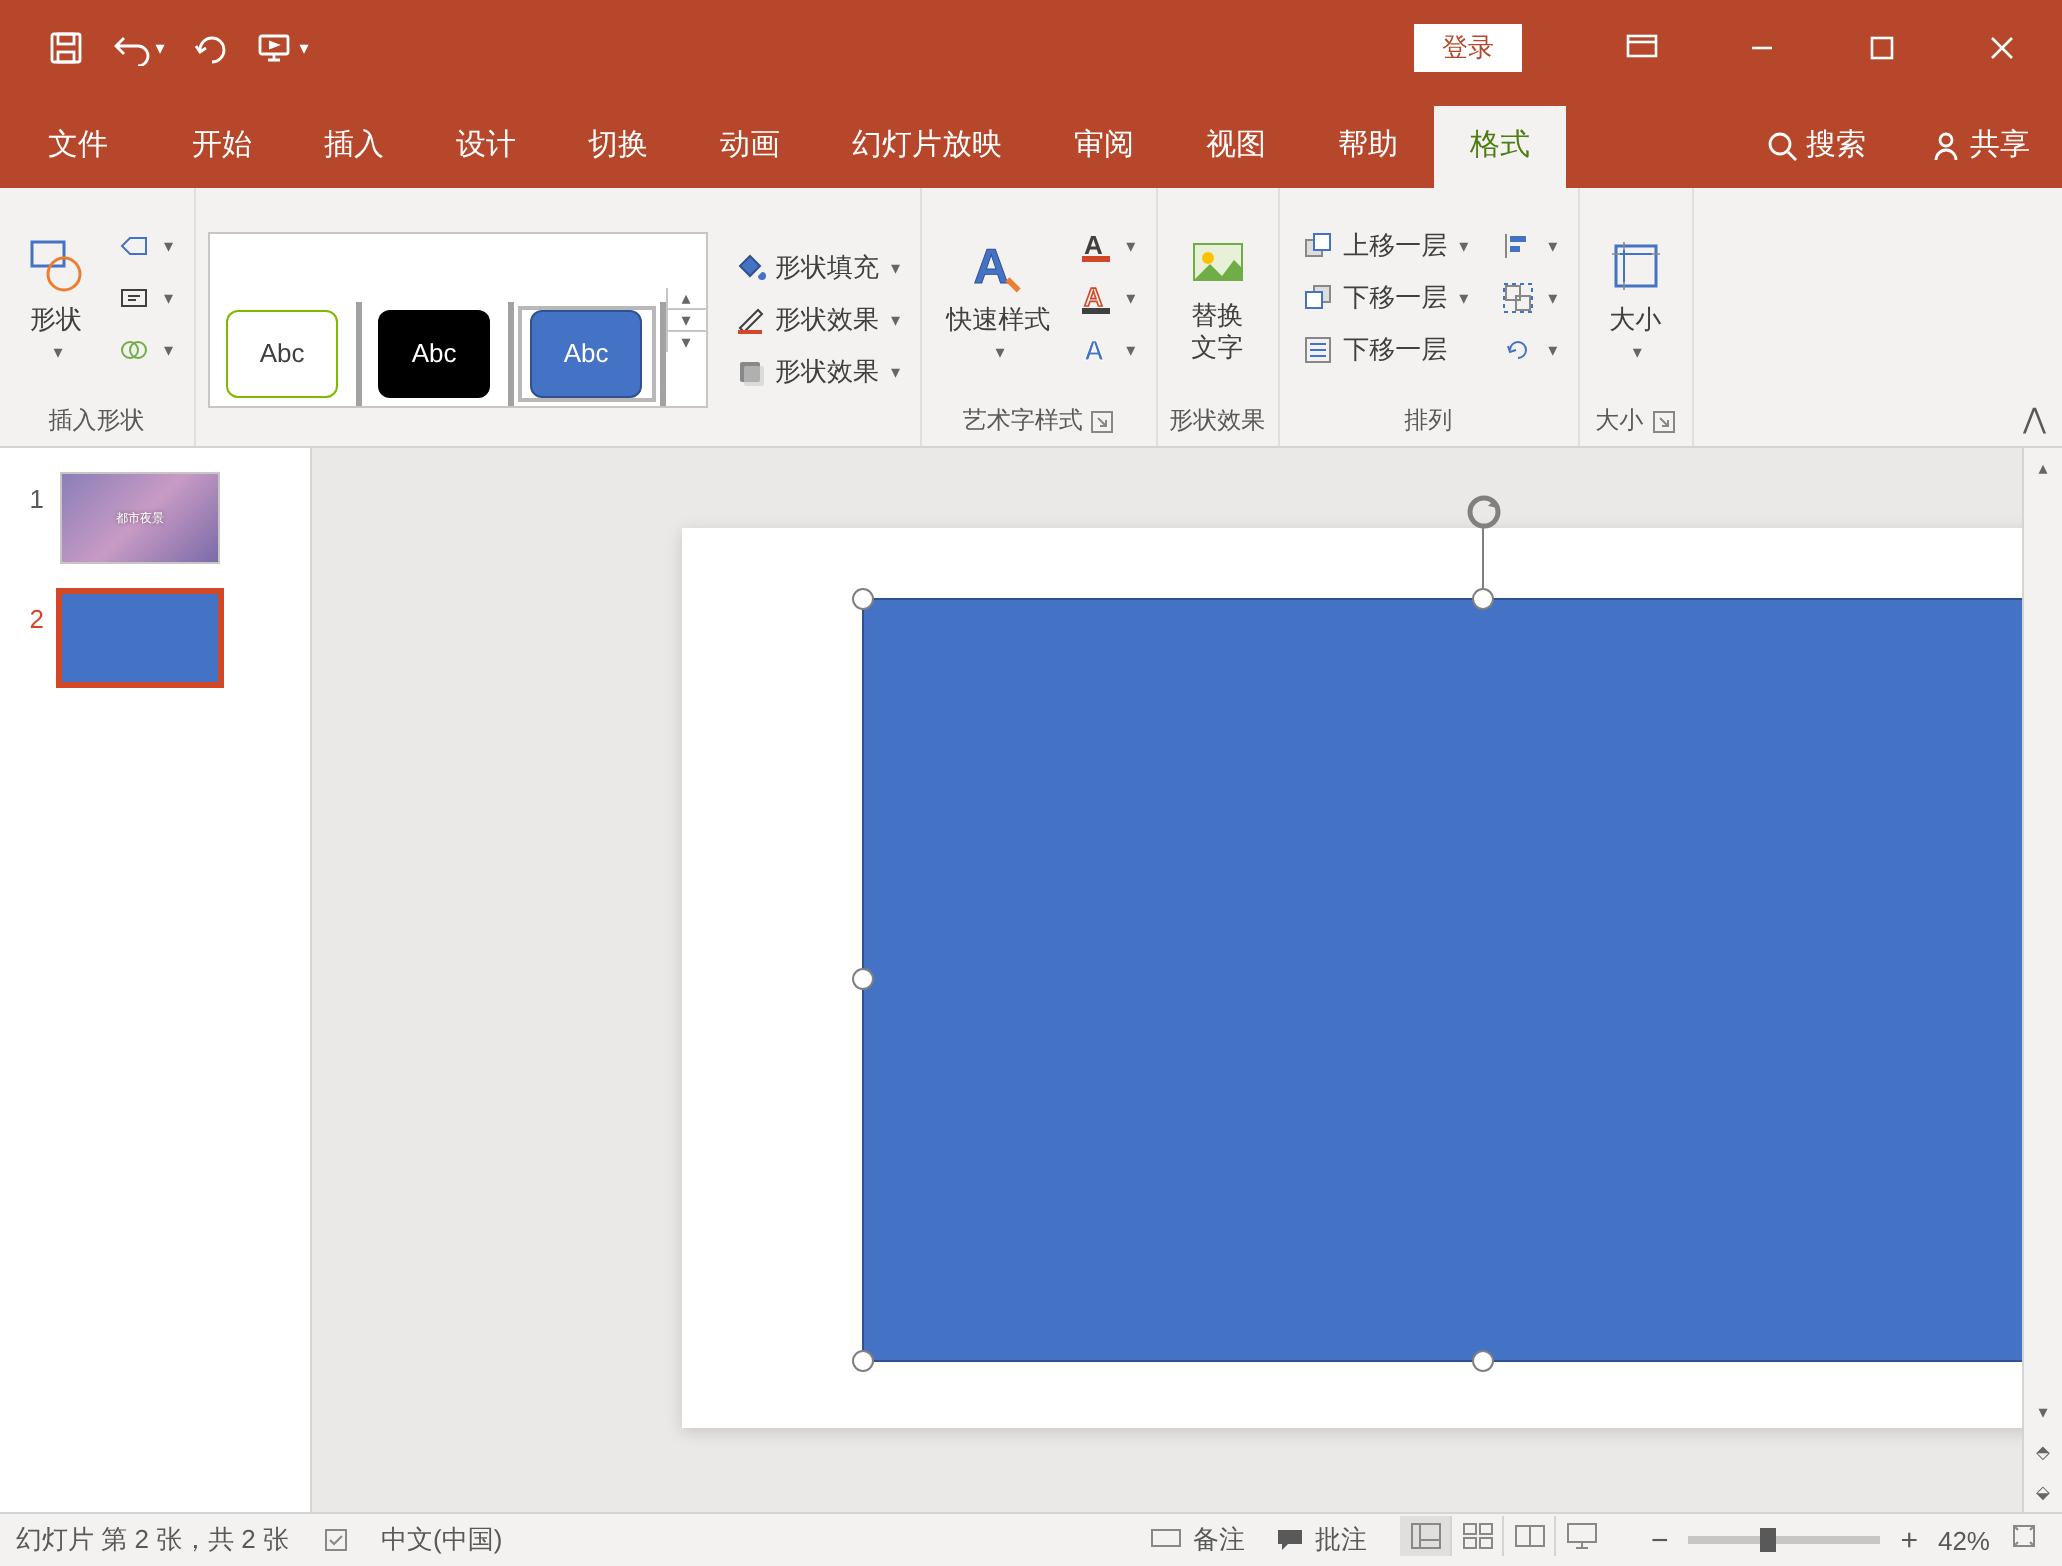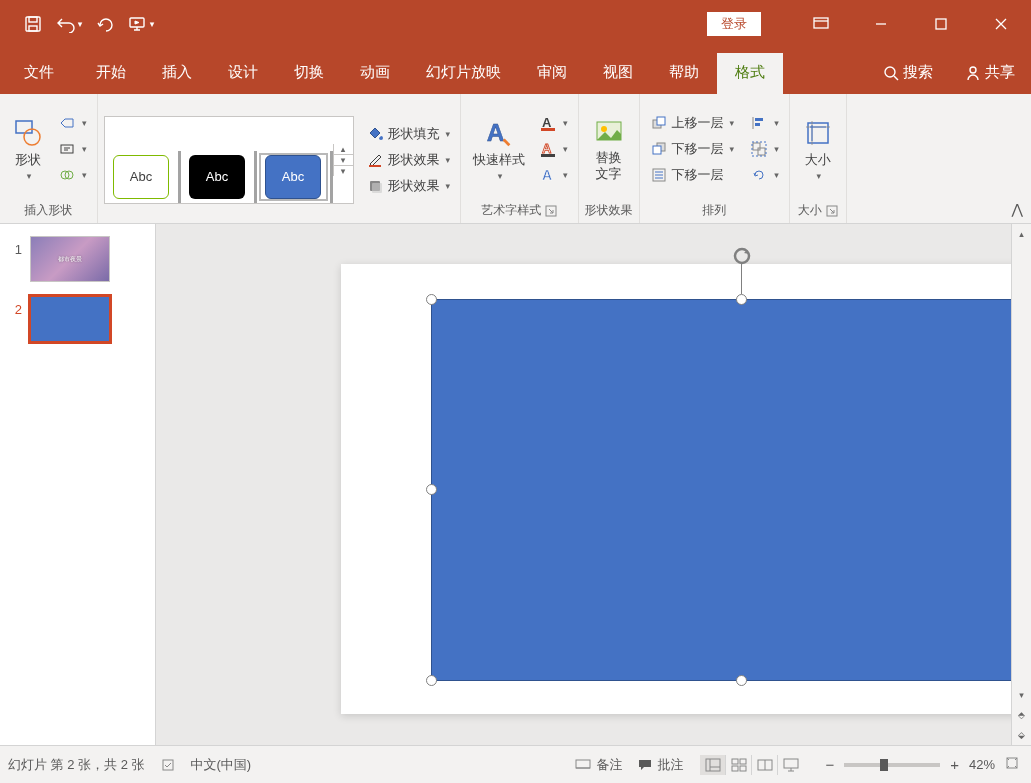--- a/index.html
+++ b/index.html
@@ -74,21 +74,21 @@
 .h-bm { left: calc(50% - 6px); bottom: -6px; }
 .h-ml { left: -6px; top: calc(50% - 6px); }
 .rot-line { position: absolute; left: calc(50% - 1px); top: -36px; width: 1px; height: 30px; background: #808080; }
 .rot-handle { position: absolute; left: calc(50% - 12px); top: -56px; width: 24px; height: 24px; cursor: pointer; color: #808080; }
 
 .vscroll { width: 20px; background: #f3f2f1; border-left: 1px solid #d4d4d4; display: flex; flex-direction: column; }
 .vs-btn { height: 20px; display: flex; align-items: center; justify-content: center; cursor: pointer; font-size: 9px; color: #666; }
 .vs-track { flex: 1; }
 
 
-.statusbar { height: 38px; background: #f3f2f1; border-top: 1px solid #d4d4d4; display: flex; align-items: center; font-size: 13px; color: #595959; padding: 0 8px; gap: 16px; }
+.statusbar { height: 27px; background: #f3f2f1; border-top: 1px solid #d4d4d4; display: flex; font-size: 13px; color: #595959; padding: 0 8px; gap: 16px; }
 .sb-item { display: flex; align-items: center; gap: 5px; cursor: pointer; }
 .sb-spacer { flex: 1; }
 .view-btns { display: flex; border: 1px solid transparent; }
 .vb { width: 26px; height: 20px; display: flex; align-items: center; justify-content: center; cursor: pointer; border-right: 1px solid #d4d4d4; }
 .vb:last-child { border-right: none; }
 .vb.active { background: #e1dfdd; }
 .zoom { display: flex; align-items: center; gap: 6px; }
 .zoom-track { width: 96px; height: 4px; background: #c8c6c4; position: relative; }
 .zoom-thumb { position: absolute; left: 36px; top: -4px; width: 8px; height: 12px; background: #595959; cursor: pointer; }
 .zoom-btn { cursor: pointer; font-size: 15px; padding: 0 4px; }

